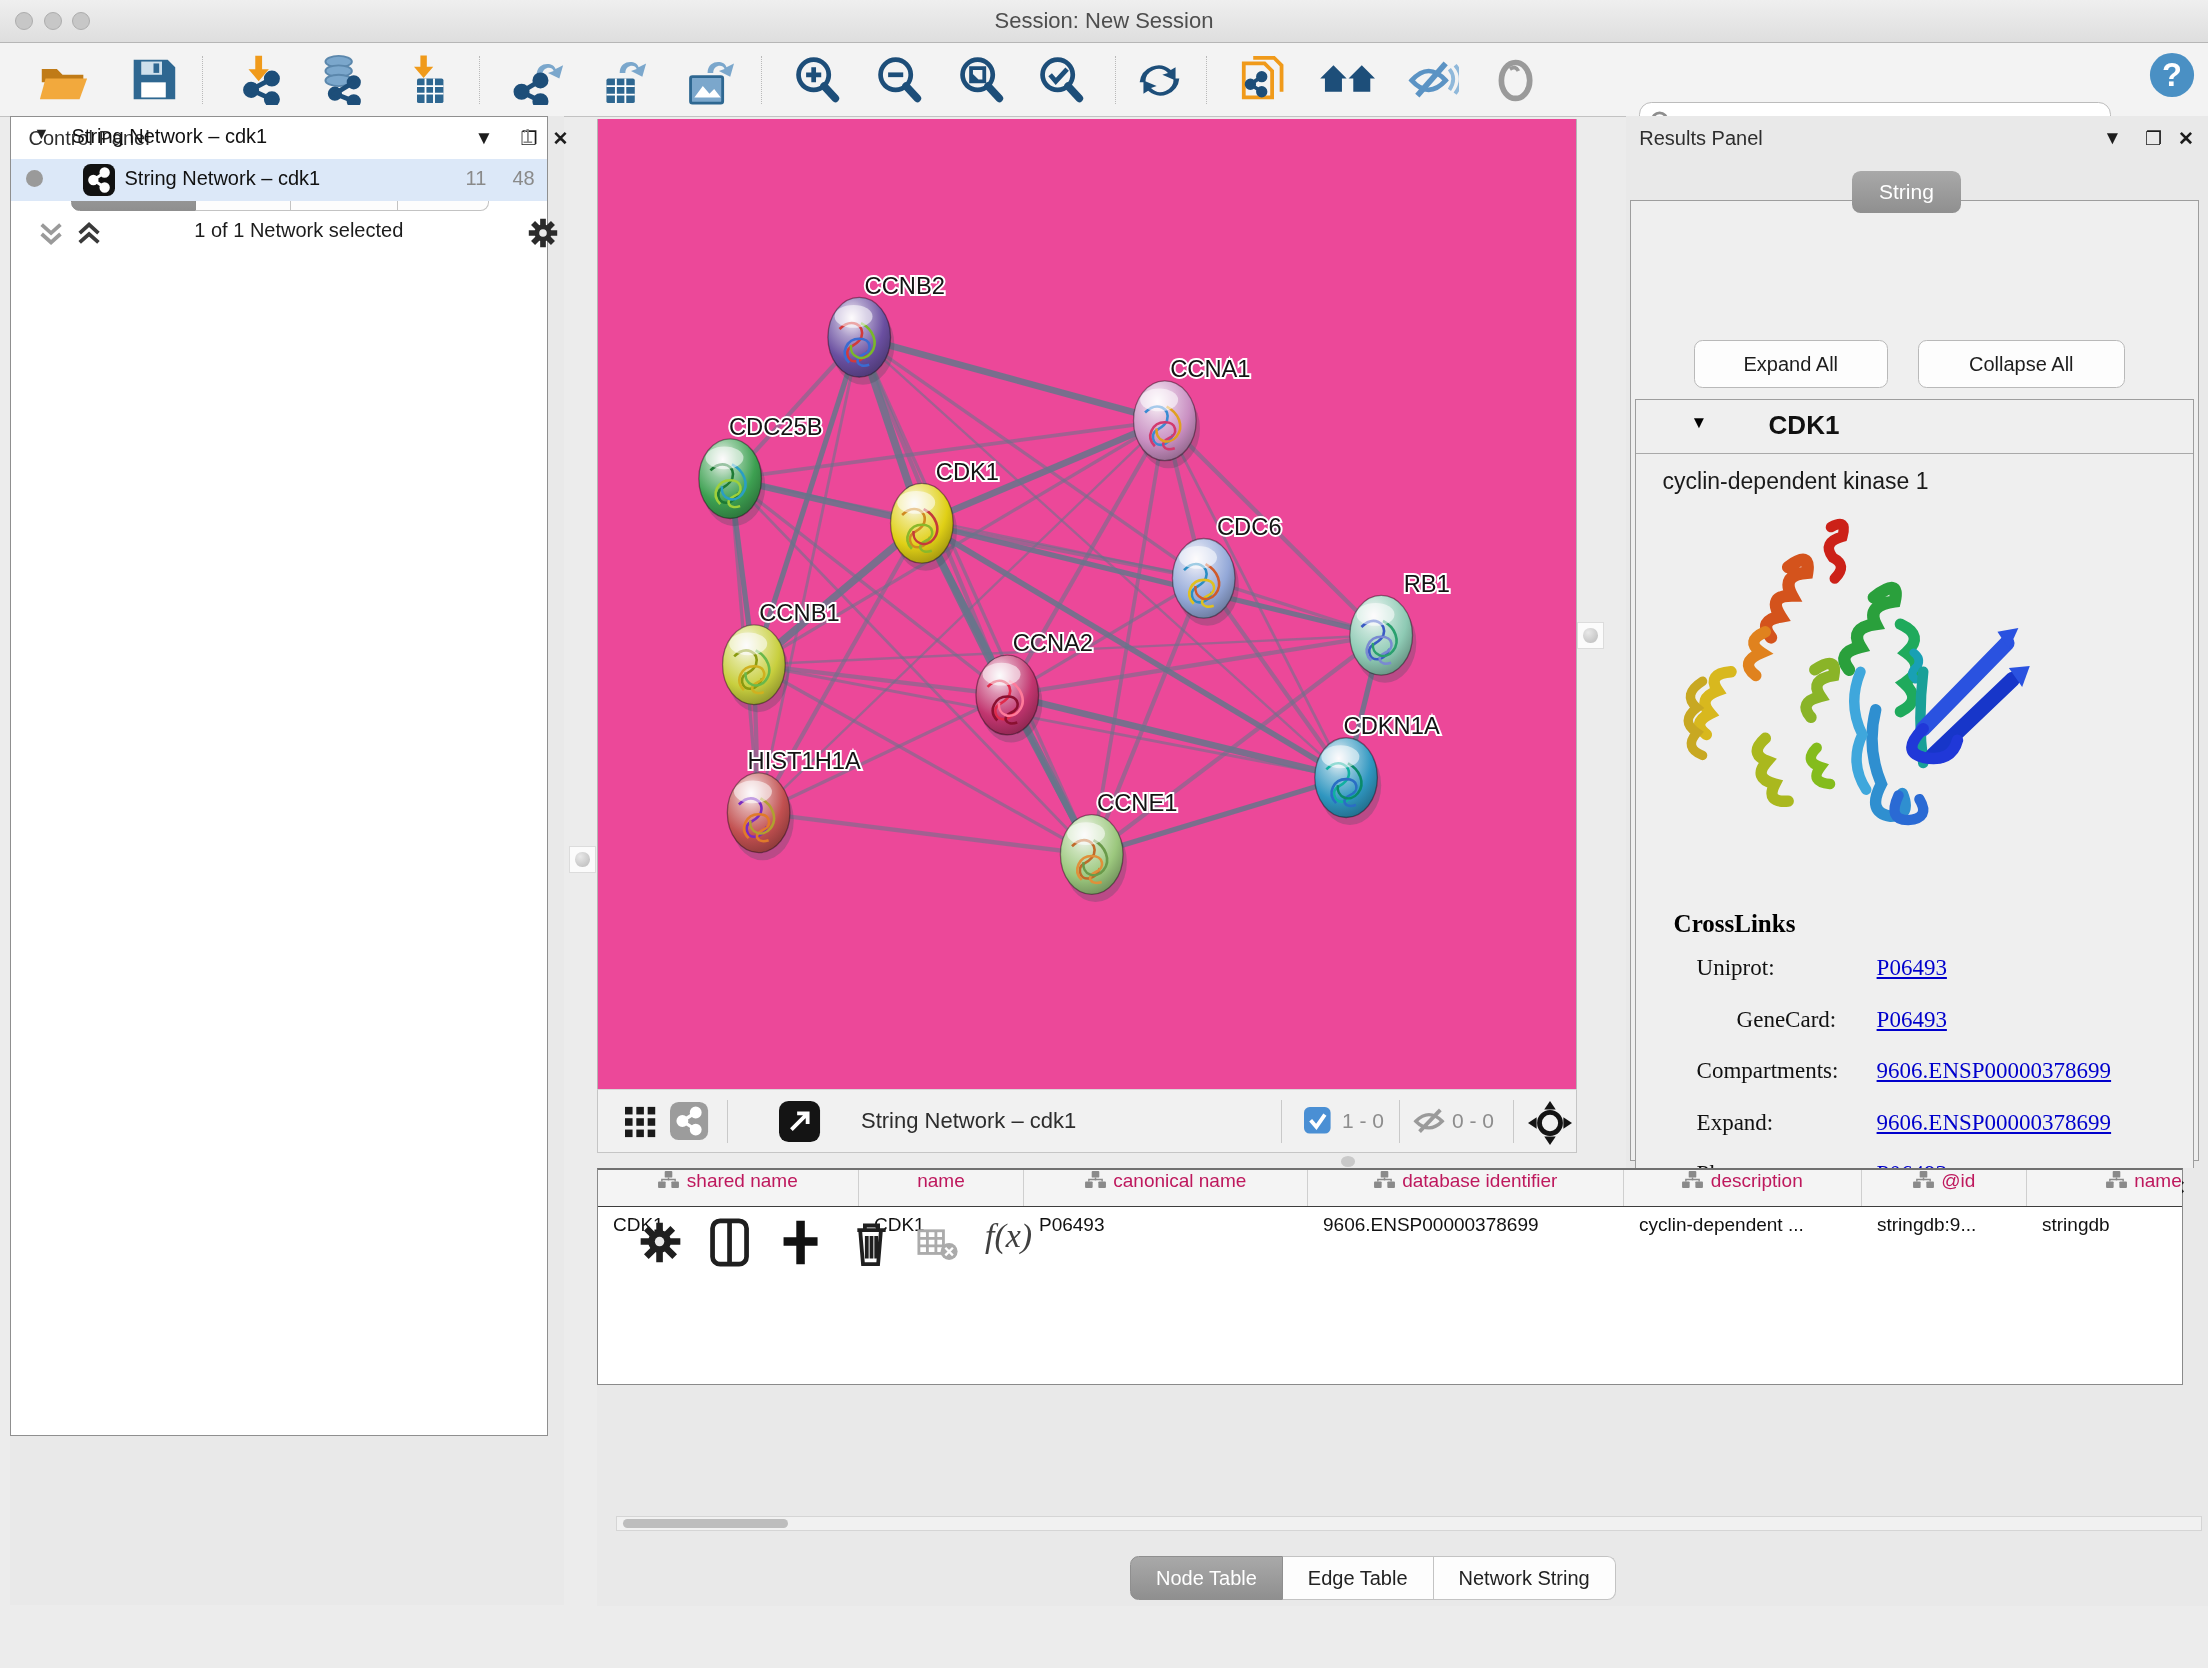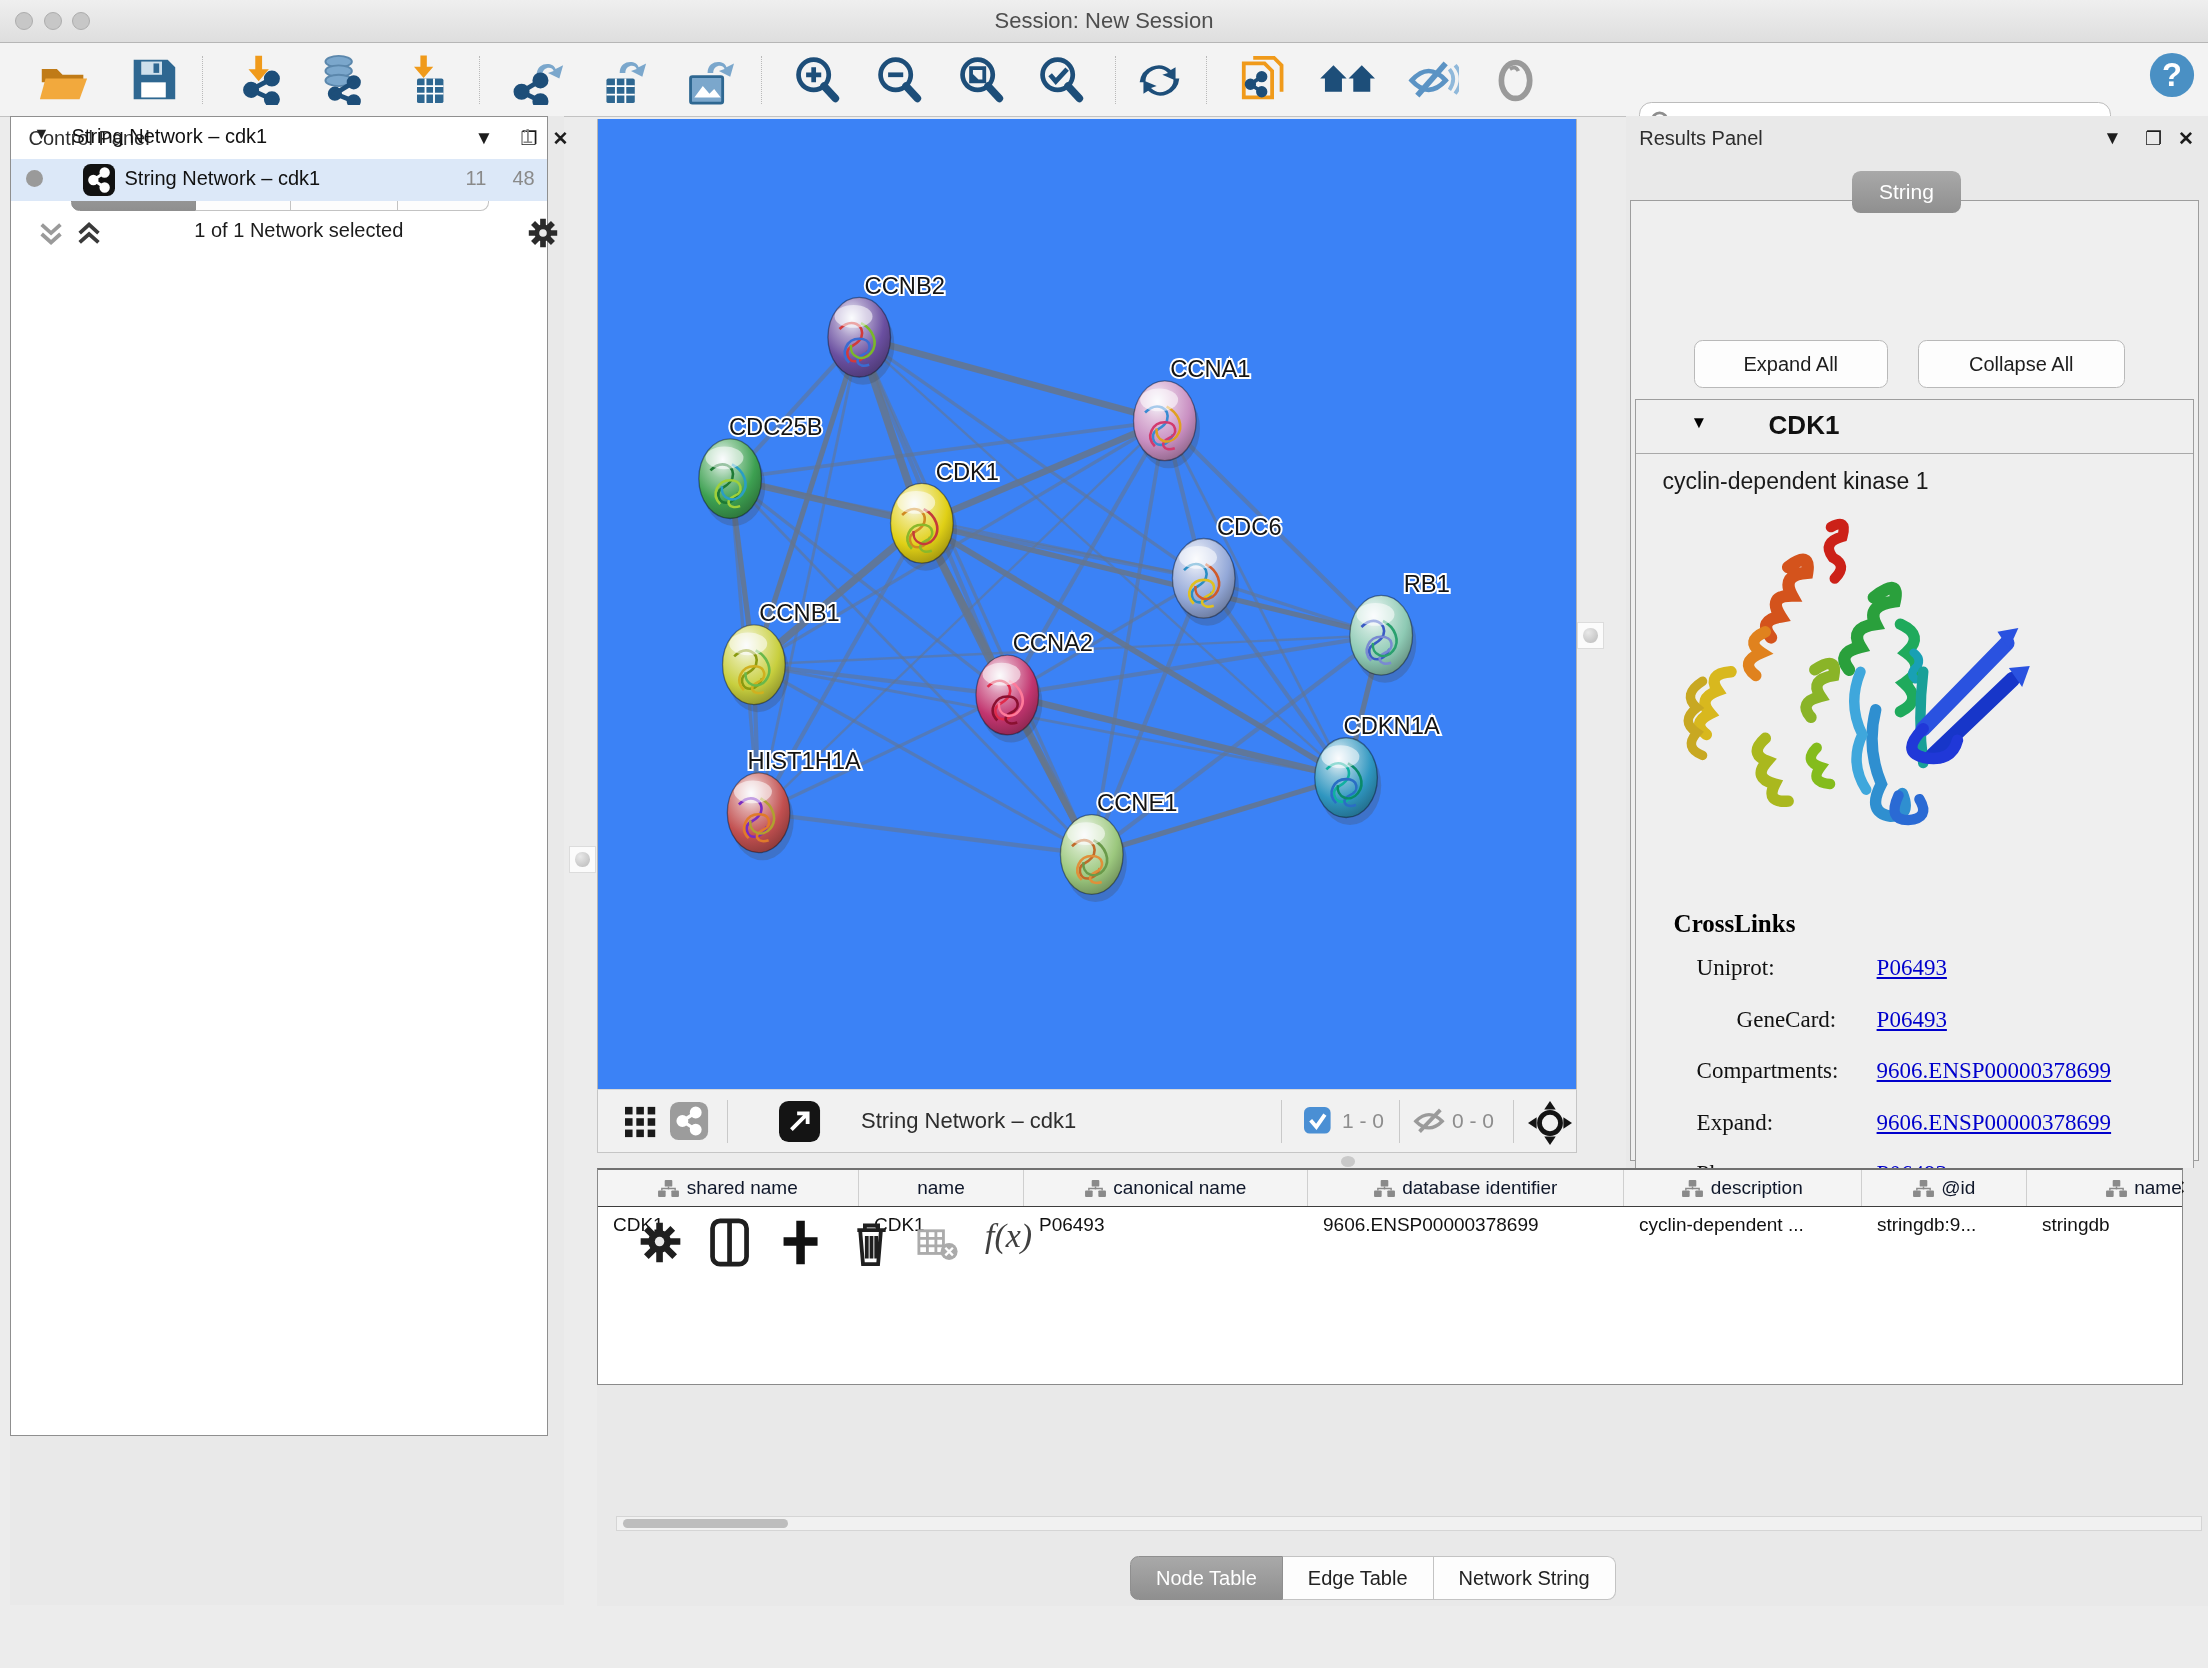--- a/index.html
+++ b/index.html
@@ -26,21 +26,21 @@
   
   #control-panel{left:9.5px;top:116px;width:554px;height:1489px;background:#e9e9e9;}
   #cp-tabs{left:61px;top:51px;}
   #cp-subhead{left:13.3px;top:99px;width:533px;height:38px;}
   #net-tree{left:23px;top:138px;width:538px;height:1320px;background:#fff;border:1.9px solid #8f8f8f;box-sizing:border-box;}
   .tree-row{position:relative;width:100%;height:42px;font-size:20px;color:#111;}
   .tree-row .cnt{position:absolute;color:#8a8a8a;}
   .row-sel{background:#dce8f8;}
   .share-badge{position:absolute;width:32px;height:32px;border-radius:7.6px;background:#111;top:4.8px;}
   
-  #canvas{left:597px;top:119px;width:980px;height:970px;background:#3b82f6;border-left:1px solid #b5b5b5;border-right:1px solid #b5b5b5;box-sizing:border-box;}
+  #canvas{left:597px;top:119px;width:980px;height:970px;background:#ec4899;border-left:1px solid #b5b5b5;border-right:1px solid #b5b5b5;box-sizing:border-box;}
   #canvas-toolbar{left:597px;top:1089px;width:980px;height:64px;background:#f1f1f1;border:1px solid #c5c5c5;border-top:1px solid #d8d8d8;box-sizing:border-box;}
   .cbar-sep{top:9.5px;width:0;height:43px;border-left:1px solid #c9c9c9;}
   .graytxt{font-size:21px;color:#8d8d8d;}
   
   .grip{width:25px;height:25px;background:#fbfbfb;border:1px solid #dcdcdc;display:flex;align-items:center;justify-content:center;cursor:pointer;}
   .grip i{width:14.3px;height:14.3px;border-radius:50%;background:radial-gradient(circle at 35% 30%,#e8e8e8,#b9b9b9);display:block;}
   .hgrip{width:14.3px;height:10.5px;border-radius:50%;background:#c9c9c9;cursor:pointer;}
   
   #results-panel{left:1626px;top:116px;width:582px;height:1052px;background:#e9e9e9;}
   #rp-box{left:3.8px;top:84px;width:569px;height:961px;background:#efefef;border:1.9px solid #9d9d9d;box-sizing:border-box;}
@@ -49,21 +49,21 @@
   #cdk1-card{left:3.8px;top:198px;width:559px;height:824px;background:#efefef;border:1px solid #9d9d9d;box-sizing:border-box;}
   #cdk1-head{position:relative;height:53px;border-bottom:1.9px solid #a9a9a9;}
   #cdk1-desc{position:absolute;left:27px;top:68px;font-size:23px;color:#1a1a1a;}
   .serif{font-family:"Liberation Serif",serif;}
   .xl-label{position:absolute;left:61px;font-size:23px;color:#111;}
   .xl-link{position:absolute;left:241px;font-size:23px;color:#0000cc;text-decoration:underline;cursor:pointer;}
   
   #table-panel{left:597px;top:1168px;width:1611px;height:438px;background:#e9e9e9;}
   .tp-icon{top:49px;width:51px;height:51px;cursor:pointer;}
   #tbl{left:19px;top:128px;width:1586px;height:217px;background:#fff;border:1.9px solid #8a8a8a;border-top:2.9px solid #707070;box-sizing:border-box;overflow:hidden;}
-  .th{position:relative;display:flex;align-items:center;justify-content:center;gap:7.6px;height:36px;background:#f4f4f4;border-right:1px solid #cfcfcf;box-sizing:border-box;font-size:19px;color:#0f172a;flex:none;}
+  .th{position:relative;display:flex;align-items:flex-start;justify-content:center;gap:7.6px;height:36px;background:#f4f4f4;border-right:1px solid #cfcfcf;box-sizing:border-box;font-size:19px;color:#be185d;flex:none;}
   #tbl-head{display:flex;border-bottom:1.9px solid #3c3c3c;}
   #tbl-rows .tr{display:flex;height:36px;align-items:center;}
   .td{flex:none;padding-left:15px;box-sizing:border-box;font-size:19px;color:#111;white-space:nowrap;overflow:hidden;}
   #hscroll{left:19px;top:348px;width:1586px;height:15px;background:#f1f1f1;border:1px solid #d5d5d5;box-sizing:border-box;}
   #hthumb{position:absolute;left:5.7px;top:1.9px;width:165px;height:9.5px;border-radius:5.7px;background:#bdbdbd;}
   #tp-tabs{left:533px;top:388px;}
   
   #statusbar{left:0;top:1605px;width:2208px;height:63px;background:#ededed;border-top:1px solid #c6c6c6;}
   .sb-btn{top:11.4px;height:44px;background:#f7f7f7;border:1.9px solid #a8a8a8;box-sizing:border-box;display:flex;align-items:center;justify-content:center;cursor:pointer;}
   #memory-btn{left:2047px;width:137px;gap:9.5px;font-size:21px;color:#111;}

